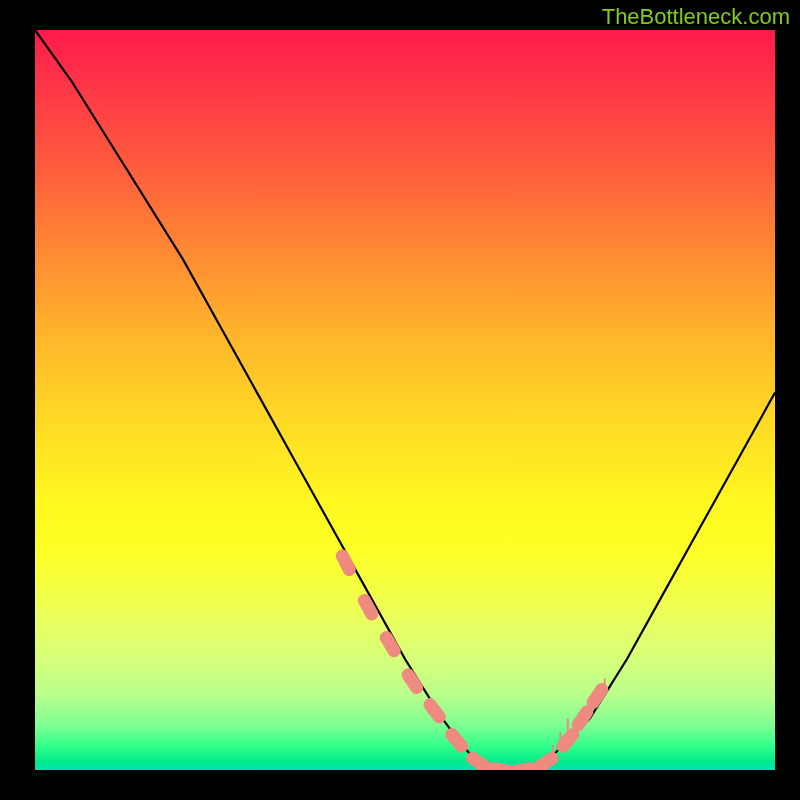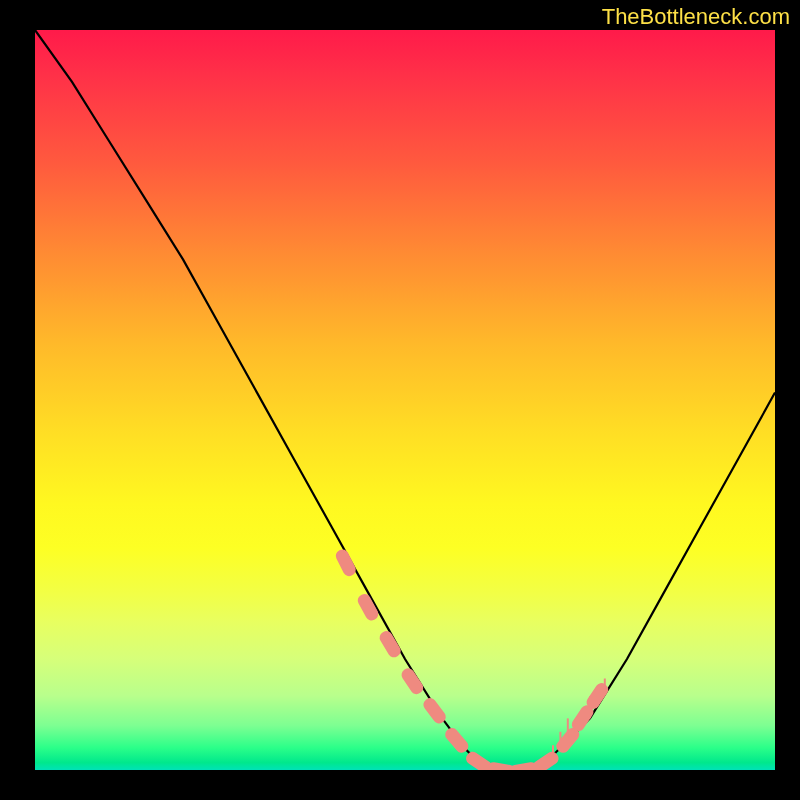--- a/index.html
+++ b/index.html
@@ -8,21 +8,21 @@
     width: 800px;
     height: 800px;
     background: #000;
     position: relative;
     font-family: Arial, Helvetica, sans-serif;
   }
   .watermark {
     position: absolute;
     top: 4px;
     right: 10px;
-    color: #fde047;
+    color: #84cc16;
     font-size: 22px;
     font-weight: 500;
     z-index: 10;
     letter-spacing: 0px;
     margin-left: 32px;
   }
   .plot-area {
     position: absolute;
     left: 35px;
     top: 30px;

